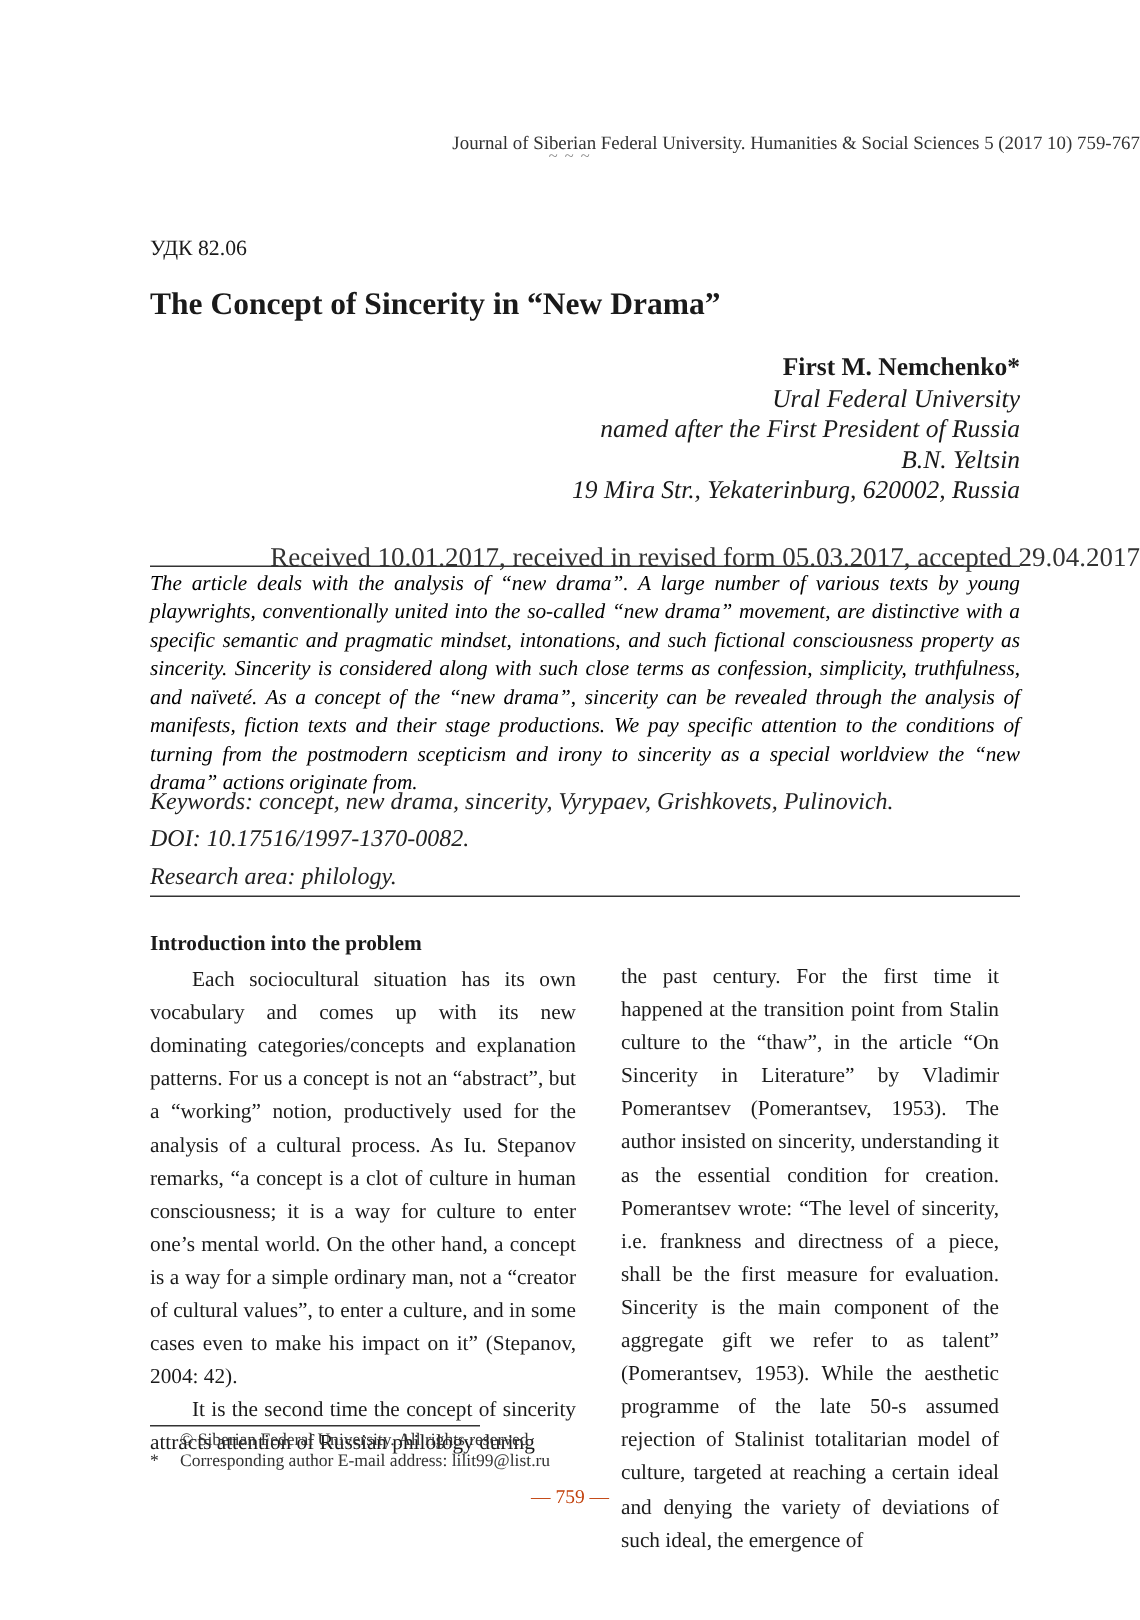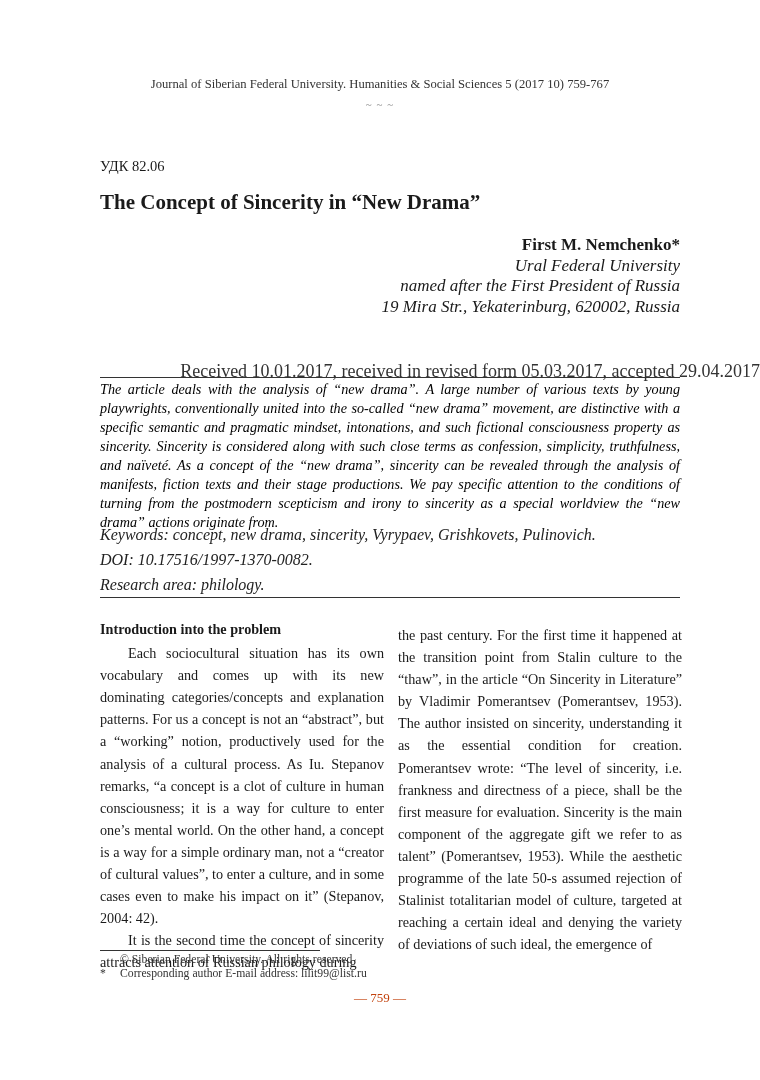--- a/index.html
+++ b/index.html
@@ -3,21 +3,21 @@
 <meta charset="utf-8">
 <style>
   html, body { margin: 0; padding: 0; background: #ffffff; }
   body {
     width: 760px; height: 1080px; position: relative; overflow: hidden;
     font-family: "Liberation Serif", "DejaVu Serif", serif;
     color: #1a1a1a;
   }
   .abs { position: absolute; }
   .journal-header {
-    left: 0; width: 760px; top: 77px; text-align: center;
+    left: 0; width: 760px; top: 88px; text-align: right;
     font-size: 12.6px; color: #333;
   }
   .tilde {
     left: 0; width: 760px; top: 98px; text-align: center;
     font-size: 11px; color: #888; letter-spacing: 1px;
   }
   .udk { left: 100px; top: 158px; font-size: 14.5px; }
   .title { left: 100px; top: 190px; font-size: 21px; font-weight: bold; }
   .author-block {
     right: 80px; top: 235px; text-align: right; font-size: 17px; line-height: 20.5px;
@@ -33,41 +33,42 @@
     font-style: italic; text-align: justify; color: #000000;
   }
   .meta { left: 100px; width: 580px; font-size: 16px; font-style: italic; color: #222; }
   .col {
     width: 284px; font-size: 14.2px; line-height: 22.1px; text-align: justify; color: #1a1a1a;
   }
   .col-left { left: 100px; top: 618px; }
   .col-right { left: 398px; top: 624px; }
   .section-heading { font-weight: bold; font-size: 14.2px; margin-bottom: 2px; }
   .para { text-indent: 28px; margin: 0; }
-  .para-noindent { margin: 0; }
+  .para-noindent { margin: 16px; }
   .footnote-rule { left: 100px; top: 950px; width: 220px; height: 1px; background: #333; }
   .footnote { font-size: 11.7px; color: #333; line-height: 13.5px; }
   .fn1 { left: 120px; top: 953px; }
   .fn2-star { left: 100px; top: 967px; }
   .fn2 { left: 120px; top: 967px; }
   .page-number { left: 0; width: 760px; top: 990px; text-align: center; font-size: 13px; color: #c2410c; }
 </style>
 </head>
 <body>
 
 <div class="abs journal-header">Journal of  Siberian Federal University.  Humanities &amp; Social Sciences 5 (2017 10) 759-767</div>
 <div class="abs tilde">~ ~ ~</div>
 
 <div class="abs udk">УДК 82.06</div>
 <div class="abs title">The Concept of Sincerity in “New Drama”</div>
 
 <div class="abs author-block">
   <div class="author-name">First M. Nemchenko*</div>
   <div class="affil">Ural Federal University</div>
   <div class="affil">named after the First President of Russia</div>
+  <div class="affil">B.N. Yeltsin</div>
   <div class="affil">19 Mira Str., Yekaterinburg, 620002, Russia</div>
 </div>
 
 <div class="abs received">Received 10.01.2017, received in revised form 05.03.2017, accepted 29.04.2017</div>
 <div class="abs rule" style="top:377px"></div>
 
 <div class="abs abstract">The article deals with the analysis of “new drama”. A large number of various texts by young playwrights, conventionally united into the so-called “new drama” movement, are distinctive with a specific semantic and pragmatic mindset, intonations, and such fictional consciousness property as sincerity. Sincerity is considered along with such close terms as confession, simplicity, truthfulness, and naïveté. As a concept of the “new drama”, sincerity can be revealed through the analysis of manifests, fiction texts and their stage productions. We pay specific attention to the conditions of turning from the postmodern scepticism and irony to sincerity as a special worldview the “new drama” actions originate from.</div>
 
 <div class="abs meta" style="top:526px">Keywords: concept, new drama, sincerity, Vyrypaev, Grishkovets, Pulinovich.</div>
 <div class="abs meta" style="top:551px">DOI: 10.17516/1997-1370-0082.</div>

